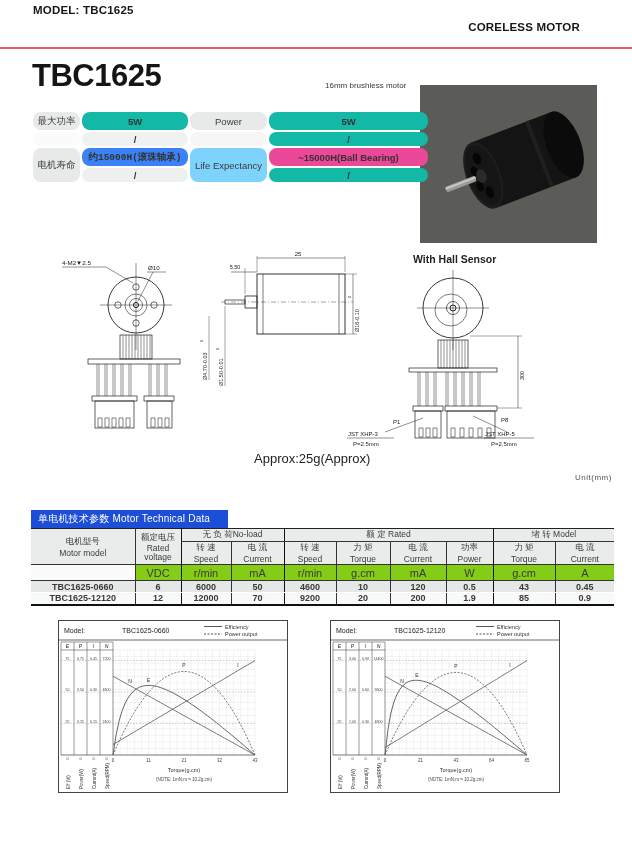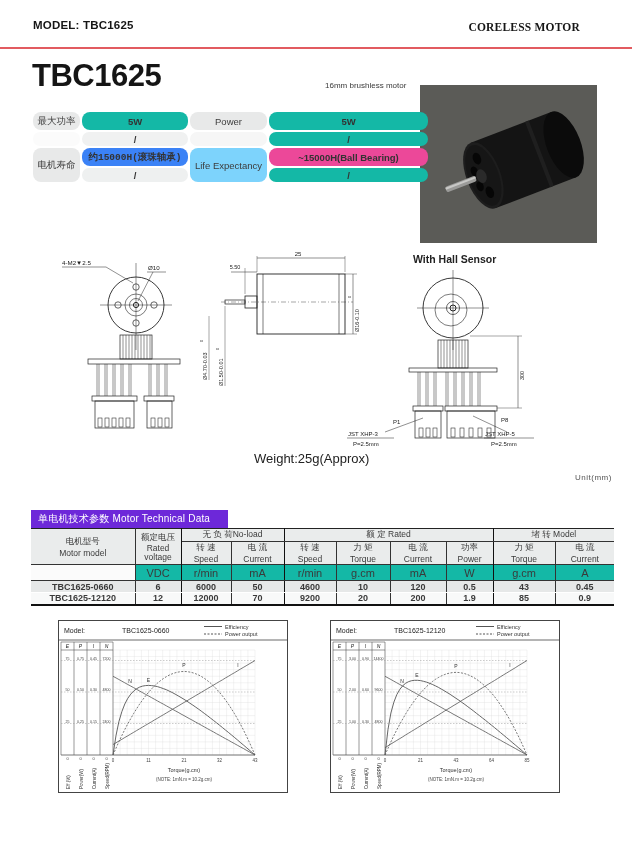--- a/index.html
+++ b/index.html
@@ -1,20 +1,20 @@
 <!DOCTYPE html>
 <html><head>
 <meta charset="utf-8">
 <style>
   * { margin:0; padding:0; box-sizing:border-box; }
   body { width:632px; height:849px; background:#fff; font-family:"Liberation Sans", sans-serif; position:relative; overflow:hidden; }
   .abs { position:absolute; }
 
-  .hdr-left { left:33px; top:19px; font-size:11.5px; font-weight:800; color:#161616; letter-spacing:.2px; }
-  .hdr-right { right:52px; top:21px; font-size:11.5px; font-weight:800; color:#161616; letter-spacing:.2px;font-family:Liberation Serif, serif; }
+  .hdr-left { left:33px; top:4px; font-size:11.5px; font-weight:800; color:#161616; letter-spacing:.2px; }
+  .hdr-right { right:52px; top:21px; font-size:11.5px; font-weight:800; color:#161616; letter-spacing:.2px; }
   .red-rule { left:0; top:47px; width:632px; height:2px; background:#e25b60; }
 
   .page-title { left:32px; top:58px; font-size:31px; font-weight:800; color:#151515; letter-spacing:-0.5px; }
   .subtitle { left:325px; top:81px; font-size:8px; color:#3a3a3a; }
 
   .photo { left:420px; top:85px; width:177px; height:158px; background:#5b5b57; }
 
   
   .spec { left:31px; top:110px; border-collapse:separate; border-spacing:2px; table-layout:fixed; width:391px; }
   .spec td { font-size:9.5px; color:#3c3c3c; text-align:center; vertical-align:middle; padding:1px 2px;border-radius:8px; }
@@ -23,31 +23,31 @@
   .bg-a { background:#e8e9e9; } .bg-b { background:#14b8a6; } .bg-c { background:#fbfbfb; }
   .bg-d { background:#f0f1f1; } .bg-e { background:#f6f6f6; } .bg-f { background:#3b82f6;font-family:Liberation Mono, monospace; }
   .bg-g { background:#7dd3fc; } .bg-h { background:#ec4899; } .bg-i { background:#eef0f0; }
 
   .dwg text { fill:#222; font-family:"Liberation Sans", sans-serif; }
   .dwg line, .dwg circle, .dwg rect, .dwg path, .dwg polyline { stroke:#222; fill:none; }
 
   .weight-note { left:254px; top:451px; font-size:13px; color:#222; }
   .unit-note { left:543px; top:473px; font-size:8px; color:#555; letter-spacing:.5px;padding-left:32px; }
 
-  .banner { left:31px; top:510px; width:197px; height:18px; background:#6d28d9; color:#fff;
+  .banner { left:31px; top:510px; width:197px; height:18px; background:#1d4ed8; color:#fff;
             font-size:10px; line-height:18px; padding-left:7px; letter-spacing:.2px; }
 
   
   .tech { left:31px; top:528px; width:583px; border-collapse:collapse; table-layout:fixed;
           border-top:1.2px solid #222; border-bottom:2px solid #111; background:#eaecec; }
   .tech td { text-align:center; vertical-align:middle; color:#3a3a3a; padding:0; }
   .tech .zh { font-size:8.5px; } .tech .en { font-size:8.5px; }
   .tech .grp td, .tech td.grp-c { font-size:8.5px; border-bottom:.8px solid #333; height:13px; }
   .tech .sub-c { height:22px; }
-  .tech .unit-r td { font-size:11px; background:#14b8a6; height:16px; border-top:.8px solid #333; border-bottom:.8px solid #333; }
+  .tech .unit-r td { font-size:11px; background:#84cc16; height:16px; border-top:.8px solid #333; border-bottom:.8px solid #333; }
   .tech .d1 td { background:#e6e8e8; height:12px; font-size:9px; font-weight:700; border-bottom:1px solid #fff; }
   .tech .d2 td { background:#f8f9f9; height:12px; font-size:9px; font-weight:700; }
   .tech .model-c { font-size:9.5px;margin-top:9px; }
   .bR { border-right:.8px solid #333; } .bRT { border-right:1.6px solid #111; }
 
   .chart-box { width:230px; height:173px; }
   .cb1 { left:58px; top:620px; } .cb2 { left:330px; top:620px; }
 </style>
 </head>
 <body>
@@ -269,21 +269,21 @@
   <line x1="50" y1="184" x2="88" y2="170" stroke-width="0.5"></line>
   <line x1="172" y1="184" x2="138" y2="168" stroke-width="0.5"></line>
   <text x="13" y="188" font-size="6">JST XHP-3</text>
   <line x1="12" y1="190" x2="59" y2="190" stroke-width="0.5"></line>
   <text x="18" y="198" font-size="6">P=2.5mm</text>
   <text x="150" y="188" font-size="6">JST XHP-5</text>
   <line x1="149" y1="190" x2="199" y2="190" stroke-width="0.5"></line>
   <text x="156" y="198" font-size="6">P=2.5mm</text>
 </svg>
 
-<div class="abs weight-note">Weight:25g(Approx)</div>
+<div class="abs weight-note">Approx:25g(Approx)</div>
 <div class="abs unit-note">Unit(mm)</div>
 
 <div class="abs banner">单电机技术参数 Motor Technical Data</div>
 
 <table class="abs tech">
   <colgroup>
     <col style="width:104px">
       <col style="width:46px">
       <col style="width:50px">
       <col style="width:53px">

